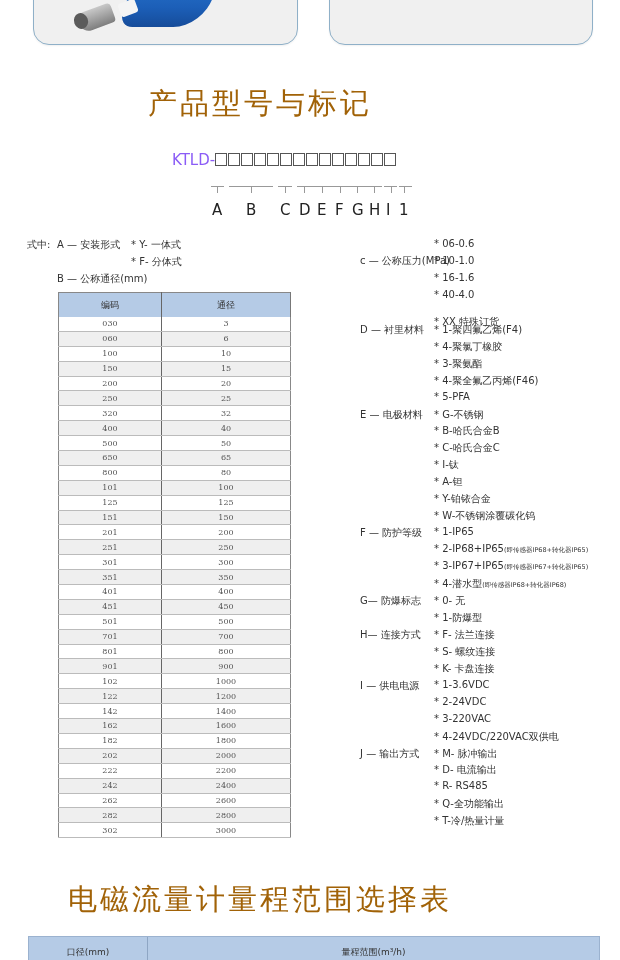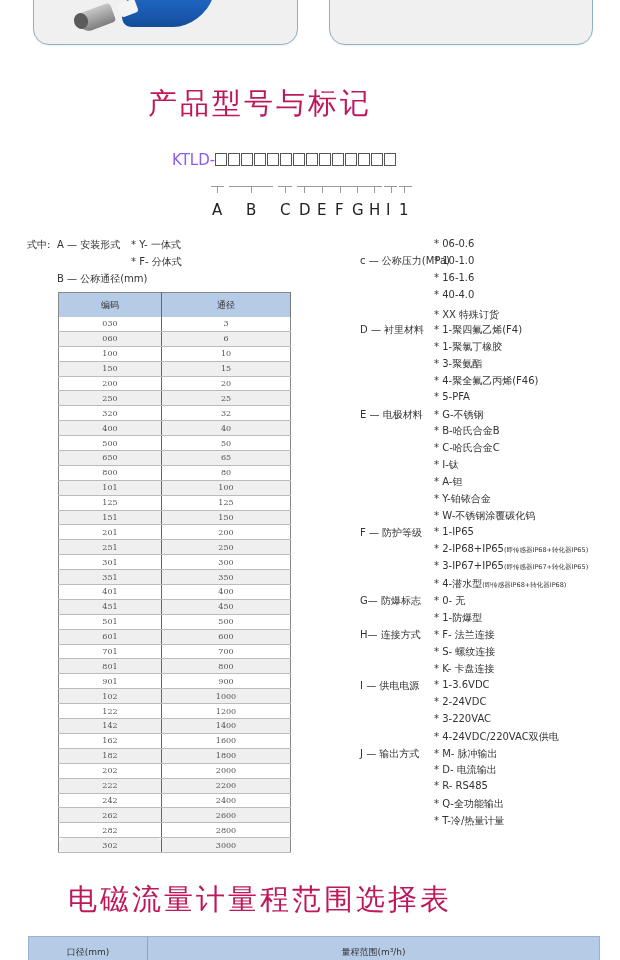--- a/index.html
+++ b/index.html
@@ -19,21 +19,21 @@
   .fitting { position:absolute; left:44px; top:47px; width:36px; height:20px;
              background:linear-gradient(180deg,#c8c8c8,#7e7e7e);
              border-radius:8px 4px 4px 10px; transform:rotate(-20deg); }
   .fitting-hole { position:absolute; left:40px; top:52px; width:14px; height:16px;
              background:#5b5b5b; border-radius:50%; transform:rotate(-20deg); }
   .white-ring { position:absolute; left:85px; top:40px; width:18px; height:14px;
              background:#f4f4f4; border-radius:3px; transform:rotate(-20deg); }
 
   
   .section-title { position:absolute; left:0; width:520px; text-align:center;
-                   font-size:29px; color:#be185d; letter-spacing:3px; font-weight:normal;font-family:Liberation Mono, monospace; }
+                   font-size:29px; color:#a16207; letter-spacing:3px; font-weight:normal;font-family:Liberation Mono, monospace; }
 
   
   .model-code { position:absolute; left:172px; top:151px; font-size:15px; color:#8b5cf6;
                 font-family:"DejaVu Sans",sans-serif; white-space:nowrap; }
   .model-code .box { display:inline-block; width:10px; height:11px; border:1px solid #555;
                      margin-right:1px; vertical-align:-1px; }
   .tick-line { position:absolute; top:186px; height:1px; background:#999; }
   .tick { position:absolute; top:186px; width:1px; height:7px; background:#999; }
   .code-letter { position:absolute; top:201px; font-size:15px; color:#222; }
 
@@ -204,24 +204,20 @@
       </tr>
       <tr>
         <td style="height: 13.9px;">451</td>
         <td style="height: 13.9px;">450</td>
       </tr>
       <tr>
         <td style="height: 13.9px;">501</td>
         <td style="height: 13.9px;">500</td>
       </tr>
       <tr>
-        <td style="height: 13.9px;">601</td>
-        <td style="height: 13.9px;">600</td>
-      </tr>
-      <tr>
         <td style="height: 13.9px;">701</td>
         <td style="height: 13.9px;">700</td>
       </tr>
       <tr>
         <td style="height: 13.9px;">801</td>
         <td style="height: 13.9px;">800</td>
       </tr>
       <tr>
         <td style="height: 13.9px;">901</td>
         <td style="height: 13.9px;">900</td>
@@ -272,24 +268,24 @@
       </tr>
     </tbody>
 </table>
 
 <div id="right-legend">
     <div class="abs legend" style="left: 360px; top: 238px; margin-top: 16px;">c — 公称压力(MPa)</div>
     <div class="abs legend" style="left: 434px; top: 238px;">* 06-0.6</div>
     <div class="abs legend" style="left: 434px; top: 254.95px;">* 10-1.0</div>
     <div class="abs legend" style="left: 434px; top: 271.9px;">* 16-1.6</div>
     <div class="abs legend" style="left: 434px; top: 288.85px;">* 40-4.0</div>
-    <div class="abs legend" style="left: 434px; top: 308px;">* XX 特殊订货</div>
+    <div class="abs legend" style="left: 434px; top: 315px;">* XX 特殊订货</div>
     <div class="abs legend" style="left: 360px; top: 322.75px;">D — 衬里材料</div>
     <div class="abs legend" style="left: 434px; top: 322.75px;">* 1-聚四氟乙烯(F4)</div>
-    <div class="abs legend" style="left: 434px; top: 339.7px;">* 1-聚氯丁橡胶</div>
+    <div class="abs legend" style="left: 434px; top: 339.7px;">* 4-聚氯丁橡胶</div>
     <div class="abs legend" style="left: 434px; top: 356.65px;">* 3-聚氨酯</div>
     <div class="abs legend" style="left: 434px; top: 373.6px;">* 4-聚全氟乙丙烯(F46)</div>
     <div class="abs legend" style="left: 434px; top: 390.55px;">* 5-PFA</div>
     <div class="abs legend" style="left: 360px; top: 407.5px;">E — 电极材料</div>
     <div class="abs legend" style="left: 434px; top: 407.5px;">* G-不锈钢</div>
     <div class="abs legend" style="left: 434px; top: 424.45px;">* B-哈氏合金B</div>
     <div class="abs legend" style="left: 434px; top: 441.4px;">* C-哈氏合金C</div>
     <div class="abs legend" style="left: 434px; top: 458.35px;">* I-钛</div>
     <div class="abs legend" style="left: 434px; top: 475.3px;">* A-钽</div>
     <div class="abs legend" style="left: 434px; top: 492.25px;">* Y-铂铱合金</div>

